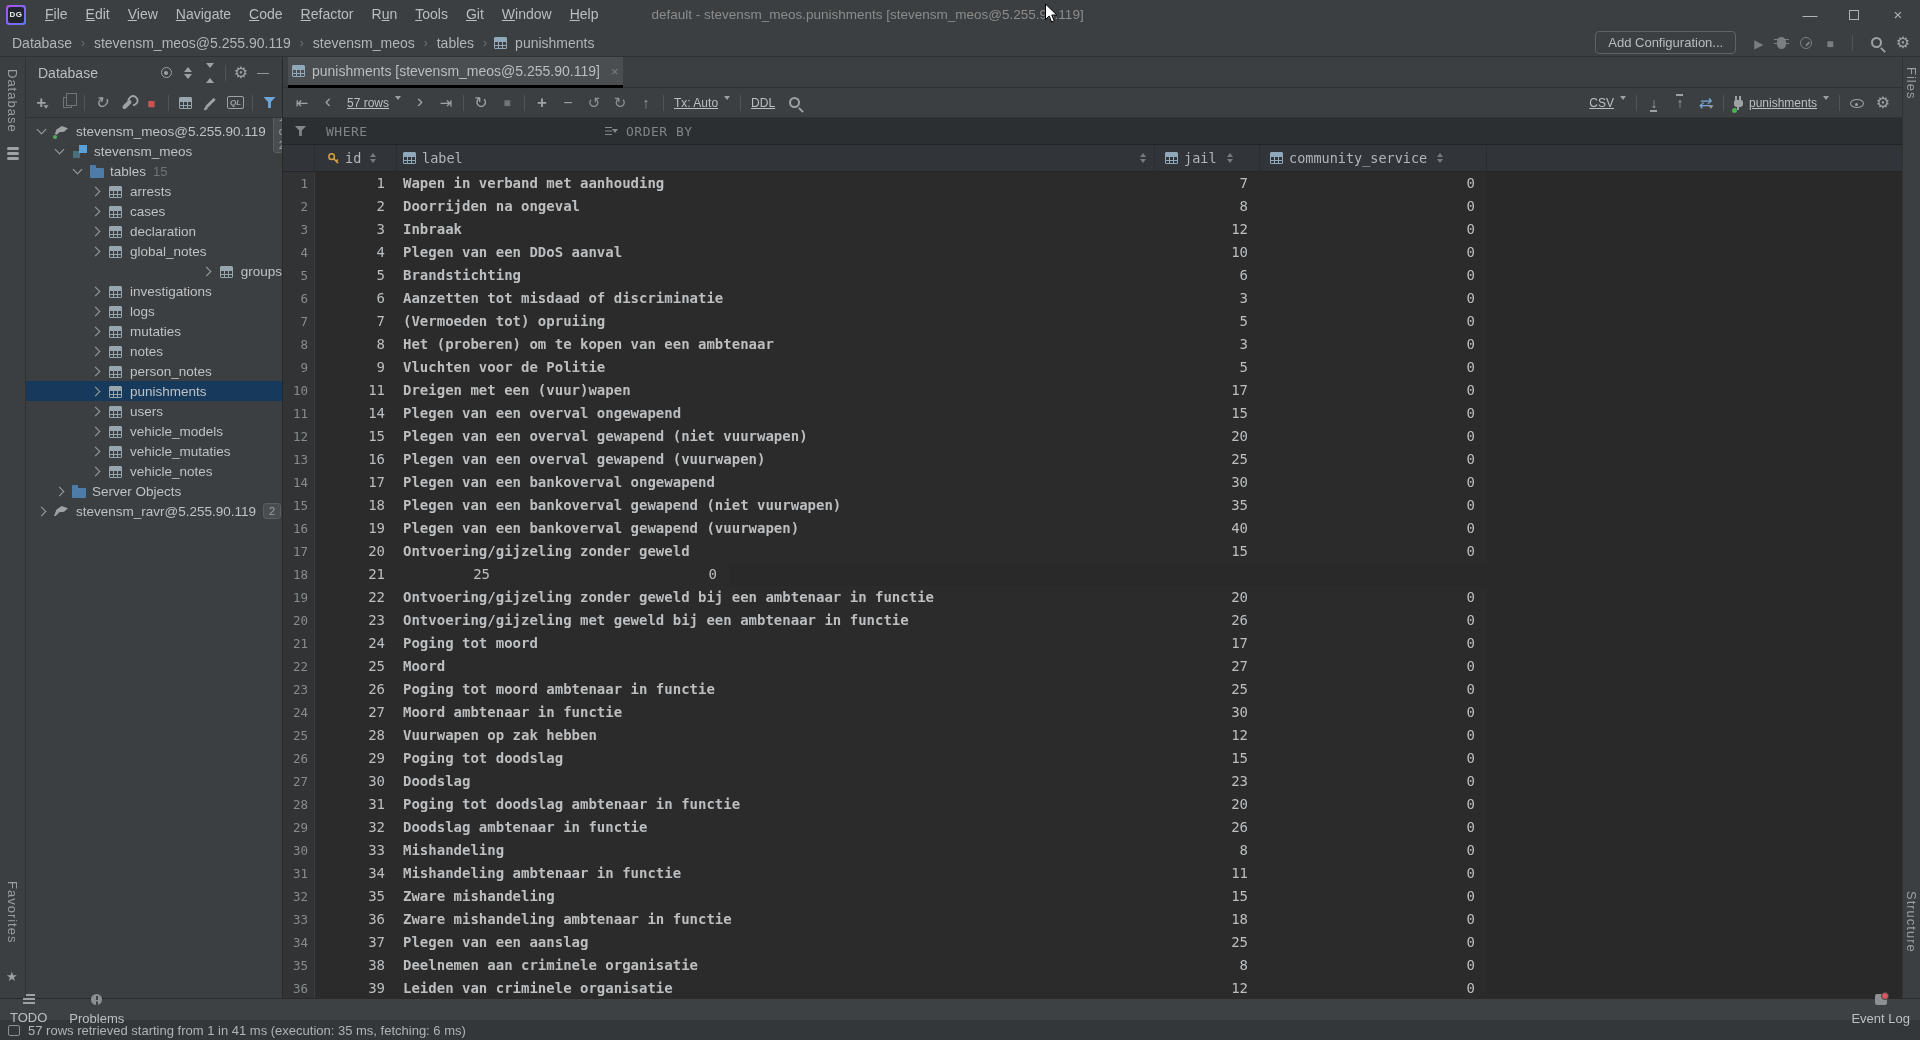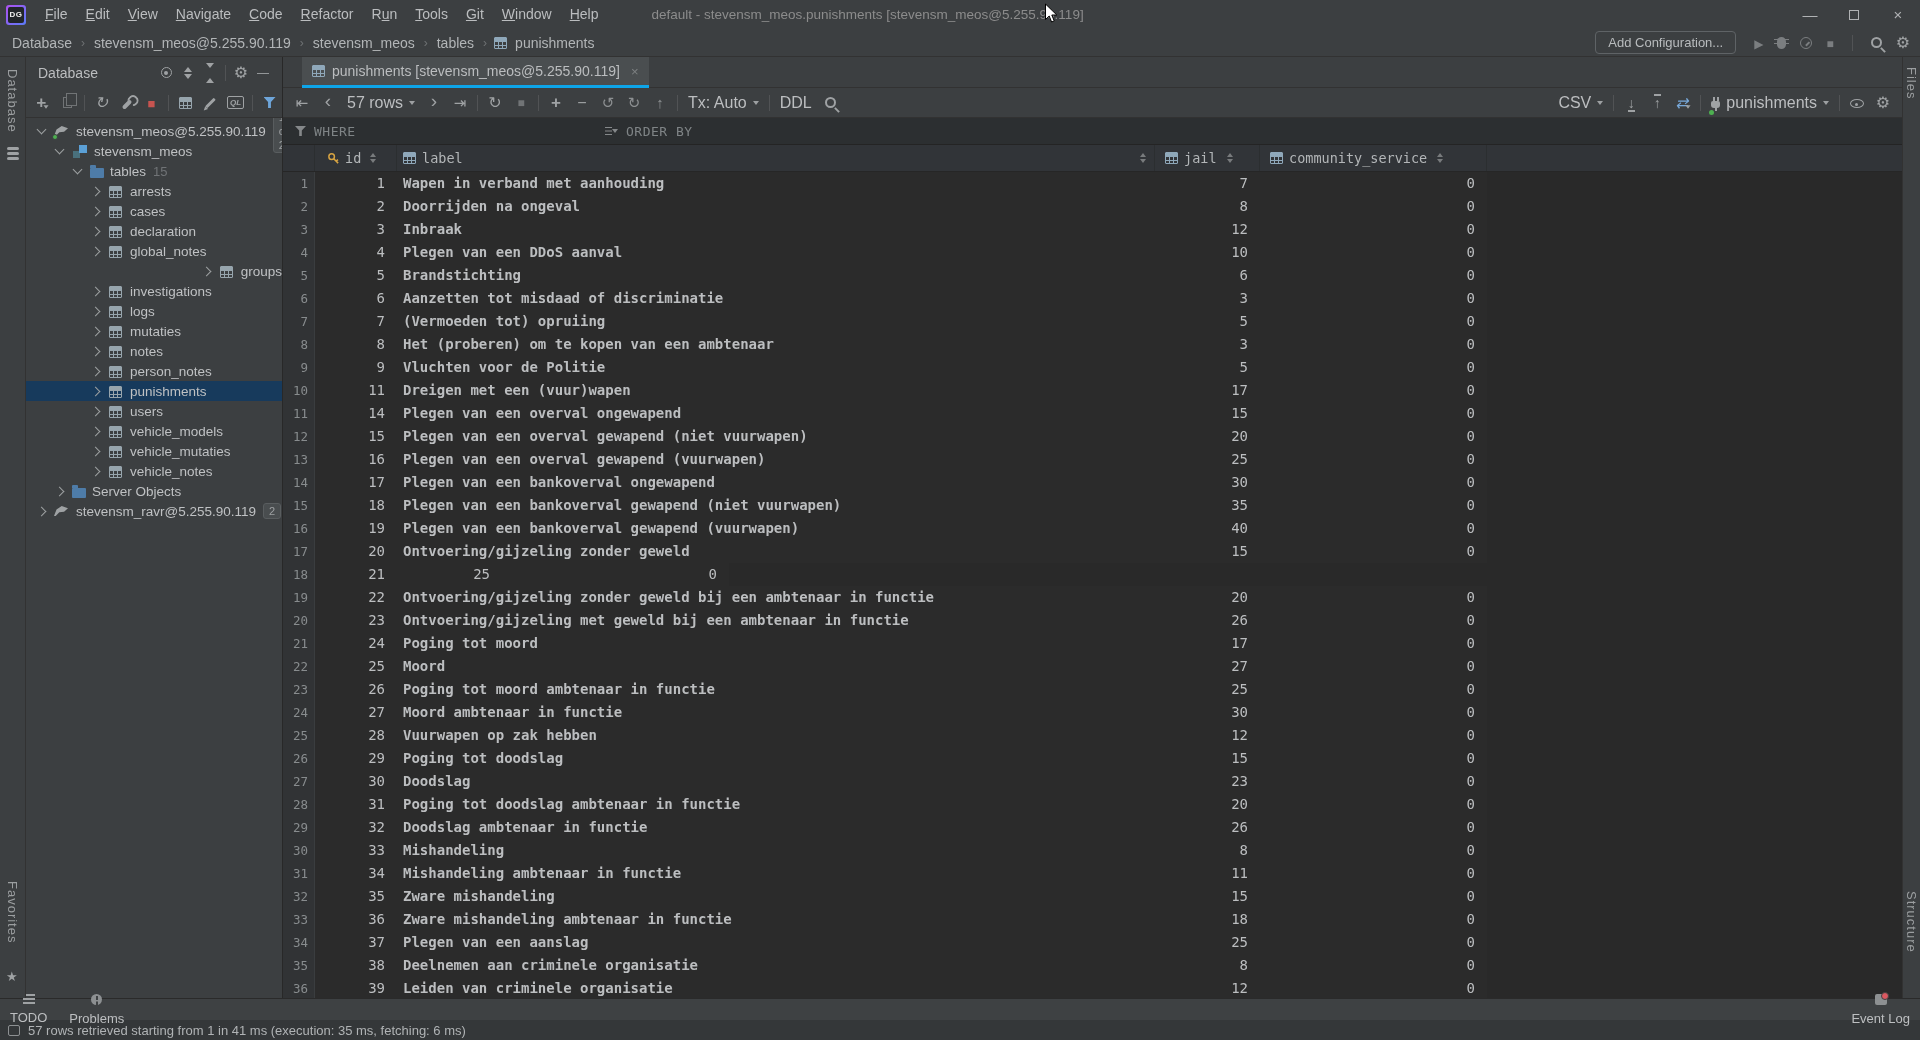--- a/index.html
+++ b/index.html
@@ -105,59 +105,59 @@
   .ic.schema::after{content:'';position:absolute;left:7px;top:1px;width:8px;height:8px;background:#5ba0d6;}
   .ic.server::before{content:'';position:absolute;left:0;top:2px;width:14px;height:10px;background:#9fa2a4;
     clip-path:polygon(0 100%,18% 35%,55% 0,100% 22%,72% 58%,38% 62%,12% 100%);}
   .tlabel{white-space:nowrap;}
   .tcount{color:#707376;margin-left:7px;font-size:13px;}
   .tbadge{margin-left:7px;font-size:11px;color:#9da0a2;background:#494d4f;border:1px solid #595d5f;border-radius:3px;padding:0 5px;line-height:14px;}
 
   
   .editor{flex:1;display:flex;flex-direction:column;background:#2b2b2b;min-width:0;}
   .tabbar{height:31px;background:#3c3f41;display:flex;border-bottom:1px solid #323232;}
-  .tab{height:31px;margin-left:19px;background:#4a4e50;border-bottom:3px solid #0ea5e9;
-       display:flex;align-items:center;padding:0 10px;font-size:14px;color:#bbbdbf;gap:7px;}
+  .tab{height:31px;margin-left:5px;background:#4a4e50;border-bottom:3px solid #000000;
+       display:flex;align-items:center;padding:0 4px;font-size:14px;color:#bbbdbf;gap:7px;}
   .tab .hic{flex:none;}
   .tabclose{color:#7d8082;font-size:13px;margin-left:4px;}
   .hic{width:13px;height:12px;border:1px solid #8fa8ba;border-radius:1px;display:inline-block;
     background-image:linear-gradient(to bottom,#8fa8ba 0 3px,transparent 3px),
       repeating-linear-gradient(to right,transparent 0 3px,#8fa8ba 3px 4px),
       repeating-linear-gradient(to bottom,transparent 0 3px,#8fa8ba 3px 4px);}
 
   .edtoolbar{height:30px;background:#3c3f41;border-bottom:1px solid #323232;display:flex;align-items:center;padding:0 6px;}
   .mi{width:26px;height:24px;display:flex;align-items:center;justify-content:center;flex:none;color:#9fa2a4;}
   .g-first::before{content:"⇤";font-size:15px;}
   .g-prev::before{content:"‹";font-size:19px;margin-top:-3px;}
   .g-next::before{content:"›";font-size:19px;margin-top:-3px;}
   .g-last::before{content:"⇥";font-size:15px;}
   .g-stopdim::before{content:"■";font-size:12px;color:#717476;}
   .g-minus2::before{content:"−";font-size:16px;}
   .g-undo::before{content:"↺";font-size:15px;color:#8d9092;}
   .g-redo::before{content:"↻";font-size:15px;color:#8d9092;}
   .g-up::before{content:"↑";font-size:15px;font-weight:bold;color:#8d9092;}
-  .dd{display:flex;align-items:center;font-size:16px;color:#bcbec0;padding:0 6px;gap:6px;flex:none;}
+  .dd{display:flex;font-size:12px;color:#bcbec0;padding:0 6px;gap:6px;flex:none;text-decoration:underline;}
   .i-dl{position:relative;color:#9fa2a4;font-size:14px;line-height:12px;}
   .i-dl::after{content:'';position:absolute;left:0;right:0;bottom:-3px;height:2px;background:#9fa2a4;}
   .i-ul{position:relative;color:#9fa2a4;font-size:14px;line-height:12px;}
   .i-ul::before{content:'';position:absolute;left:0;right:0;top:-3px;height:2px;background:#9fa2a4;}
   .g-compare::before{content:"⇄";font-size:15px;color:#77a8d9;}
   .i-plug{width:9px;height:7px;background:#9fa2a4;border-radius:2px 2px 3px 3px;position:relative;display:inline-block;margin-top:2px;}
   .i-plug::before{content:'';position:absolute;top:-4px;left:1.5px;width:2px;height:4px;background:#9fa2a4;box-shadow:4px 0 0 #9fa2a4;}
   .i-plug::after{content:'';position:absolute;bottom:-3px;left:3.5px;width:2px;height:3px;background:#9fa2a4;}
   .plugwrap{position:relative;}
   .plugwrap .gdot{position:absolute;width:5px;height:5px;border-radius:50%;background:#4db050;left:-2px;bottom:-3px;}
   .i-eye{width:14px;height:13px;position:relative;display:inline-block;}
   .i-eye::before{content:'';position:absolute;top:3px;left:0;width:12px;height:7px;border:1.5px solid #9fa2a4;border-radius:50%;}
   .i-eye::after{content:'';position:absolute;top:6.5px;left:5px;width:3px;height:3px;background:#9fa2a4;border-radius:50%;}
 
   
   .filterbar{height:27px;background:#2c2f31;border-bottom:1px solid #242424;display:flex;align-items:center;
     font-family:"DejaVu Sans Mono",monospace;font-size:13px;color:#7f8486;position:relative;letter-spacing:.5px;}
-  .wherebox{display:flex;align-items:center;gap:8px;margin-left:12px;}
+  .wherebox{display:flex;align-items:center;gap:20px;margin-left:12px;}
   .orderbox{position:absolute;left:322px;display:flex;align-items:center;gap:8px;}
   .i-sort{position:relative;width:13px;height:11px;display:inline-block;}
   .i-sort::before{content:'';position:absolute;left:0;top:1px;width:7px;height:1.5px;background:#85888a;box-shadow:0 3.5px 0 #85888a,0 7px 0 #85888a;}
   .i-sort::after{content:'';position:absolute;right:0;top:3px;width:0;height:0;border:3px solid transparent;border-top:4.5px solid #85888a;}
 
   
   .gheader{height:27px;background:#313438;display:flex;font-family:"DejaVu Sans Mono",monospace;
     font-size:13.5px;color:#b3b6b8;border-bottom:1px solid #262626;align-items:center;}
   .gh{display:flex;align-items:center;height:100%;border-right:1px solid #2b2e30;}
   .h-num{width:32px;}

